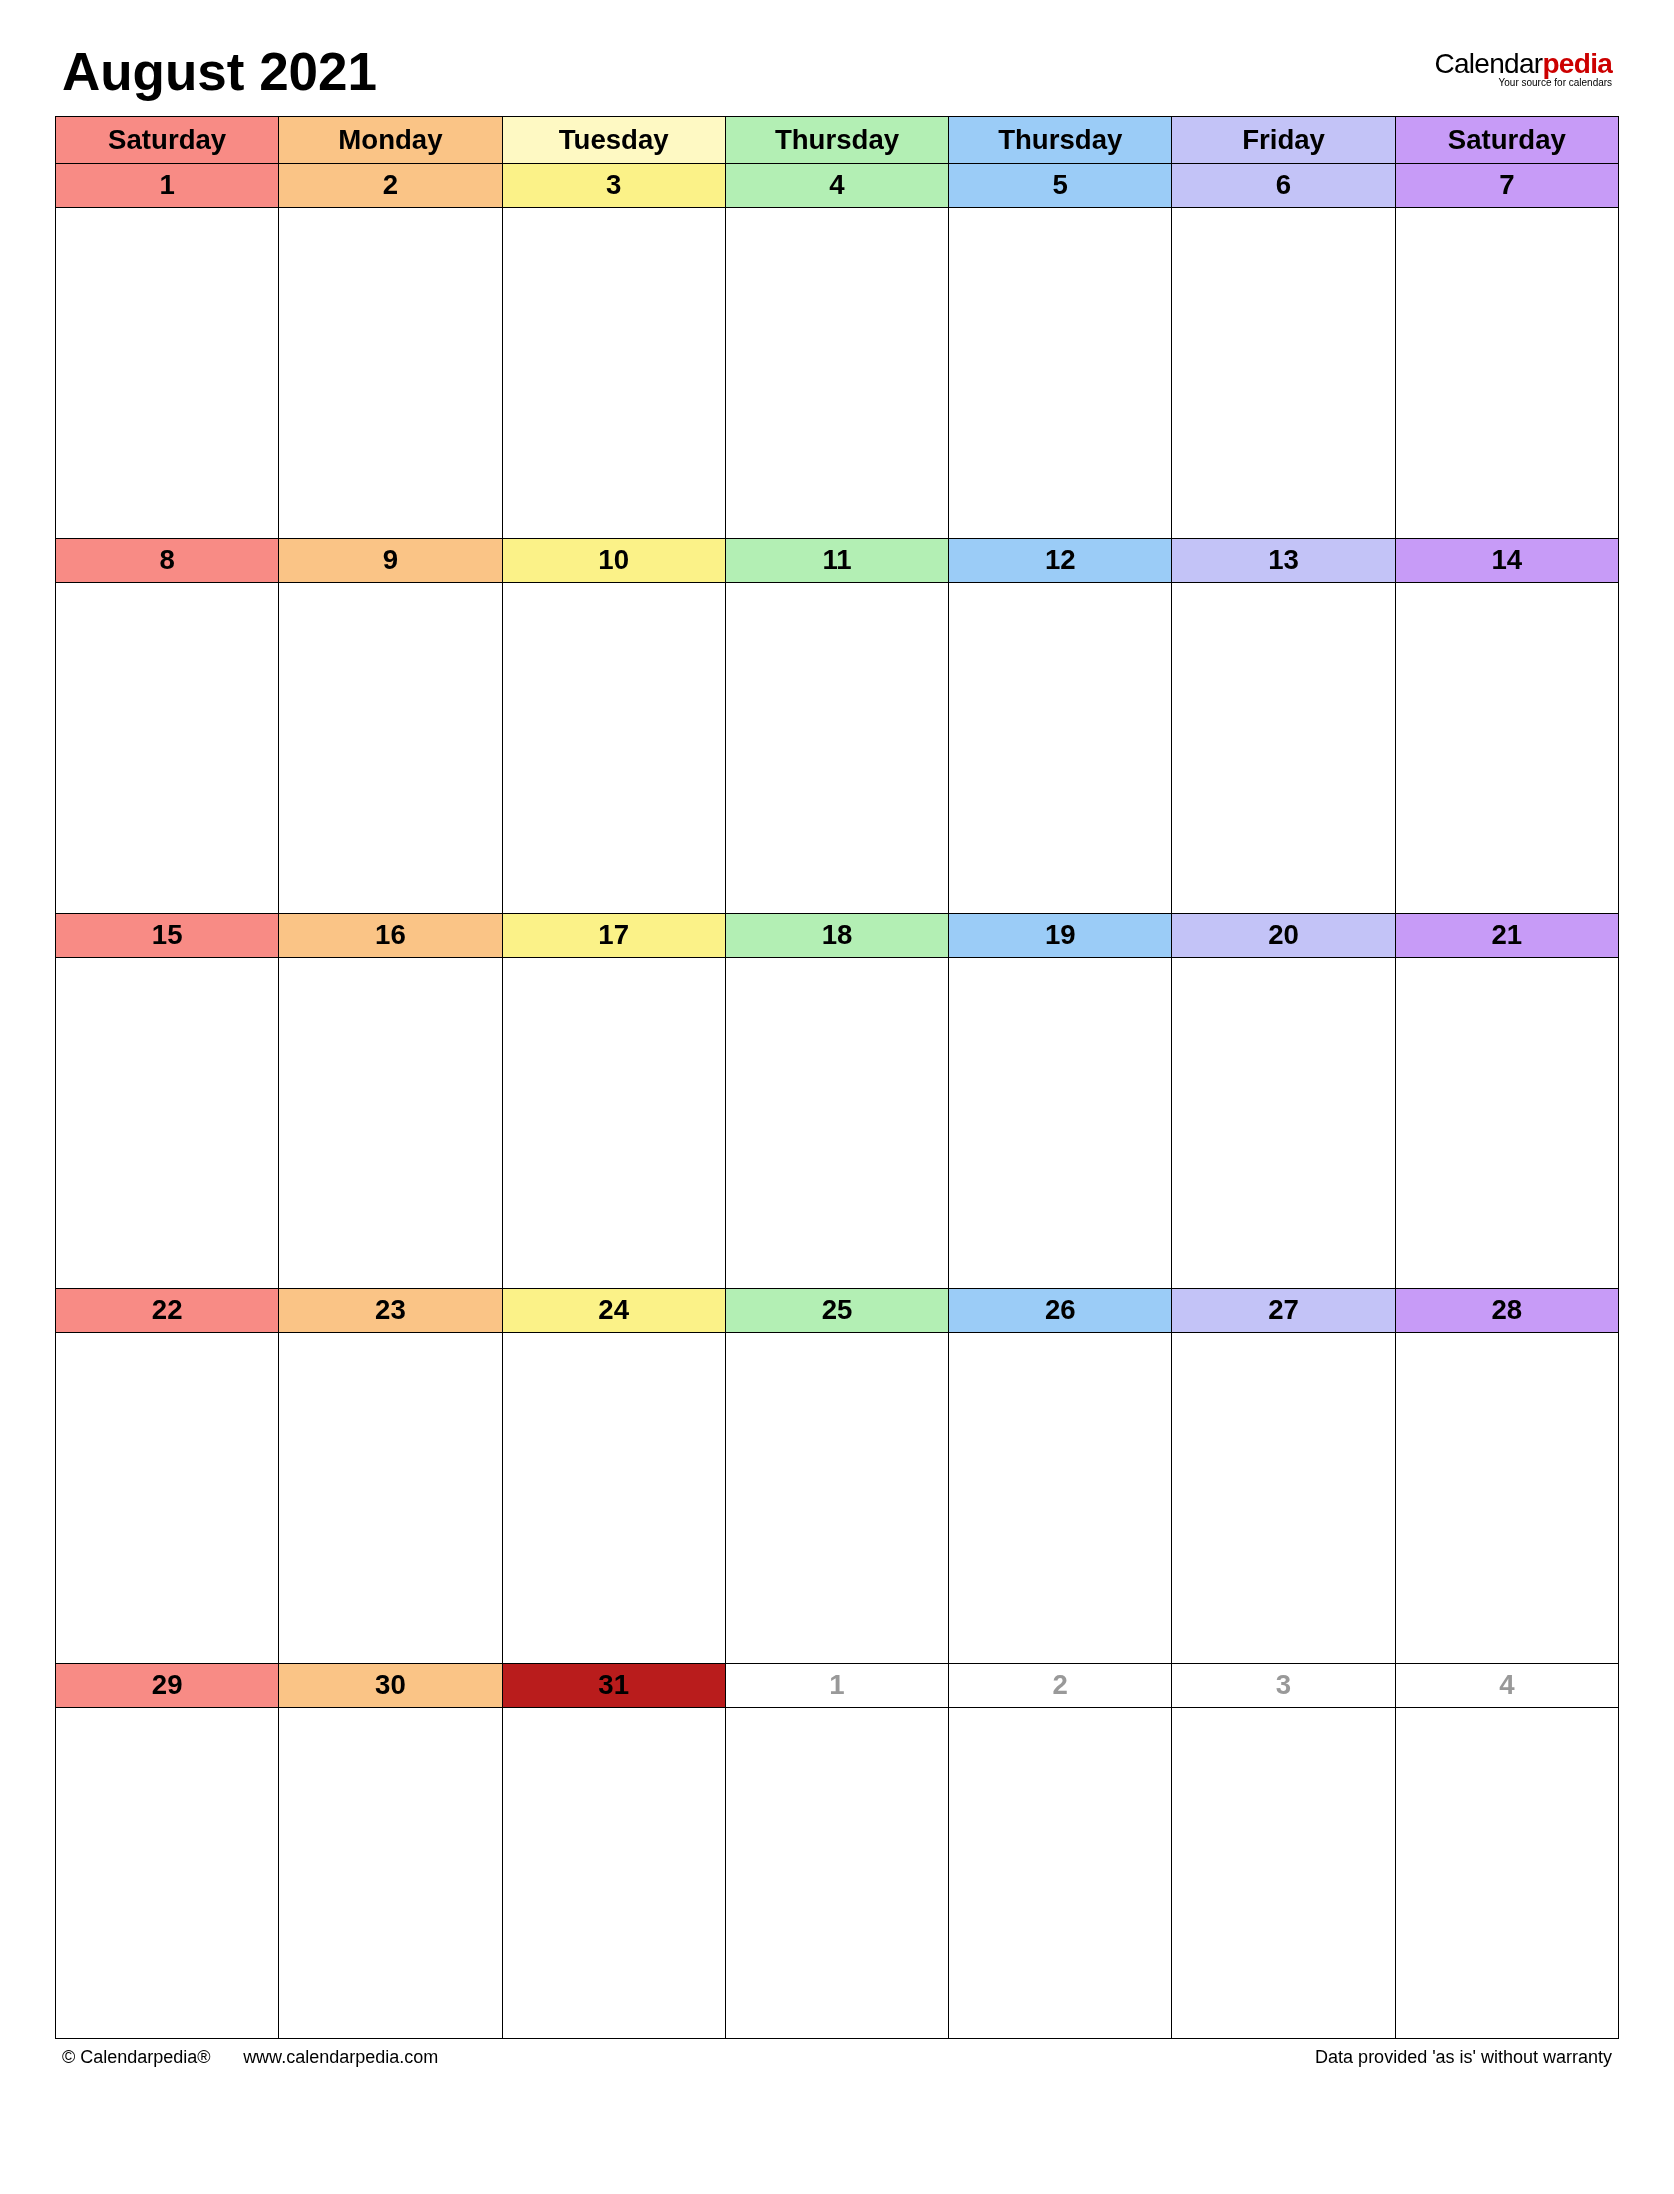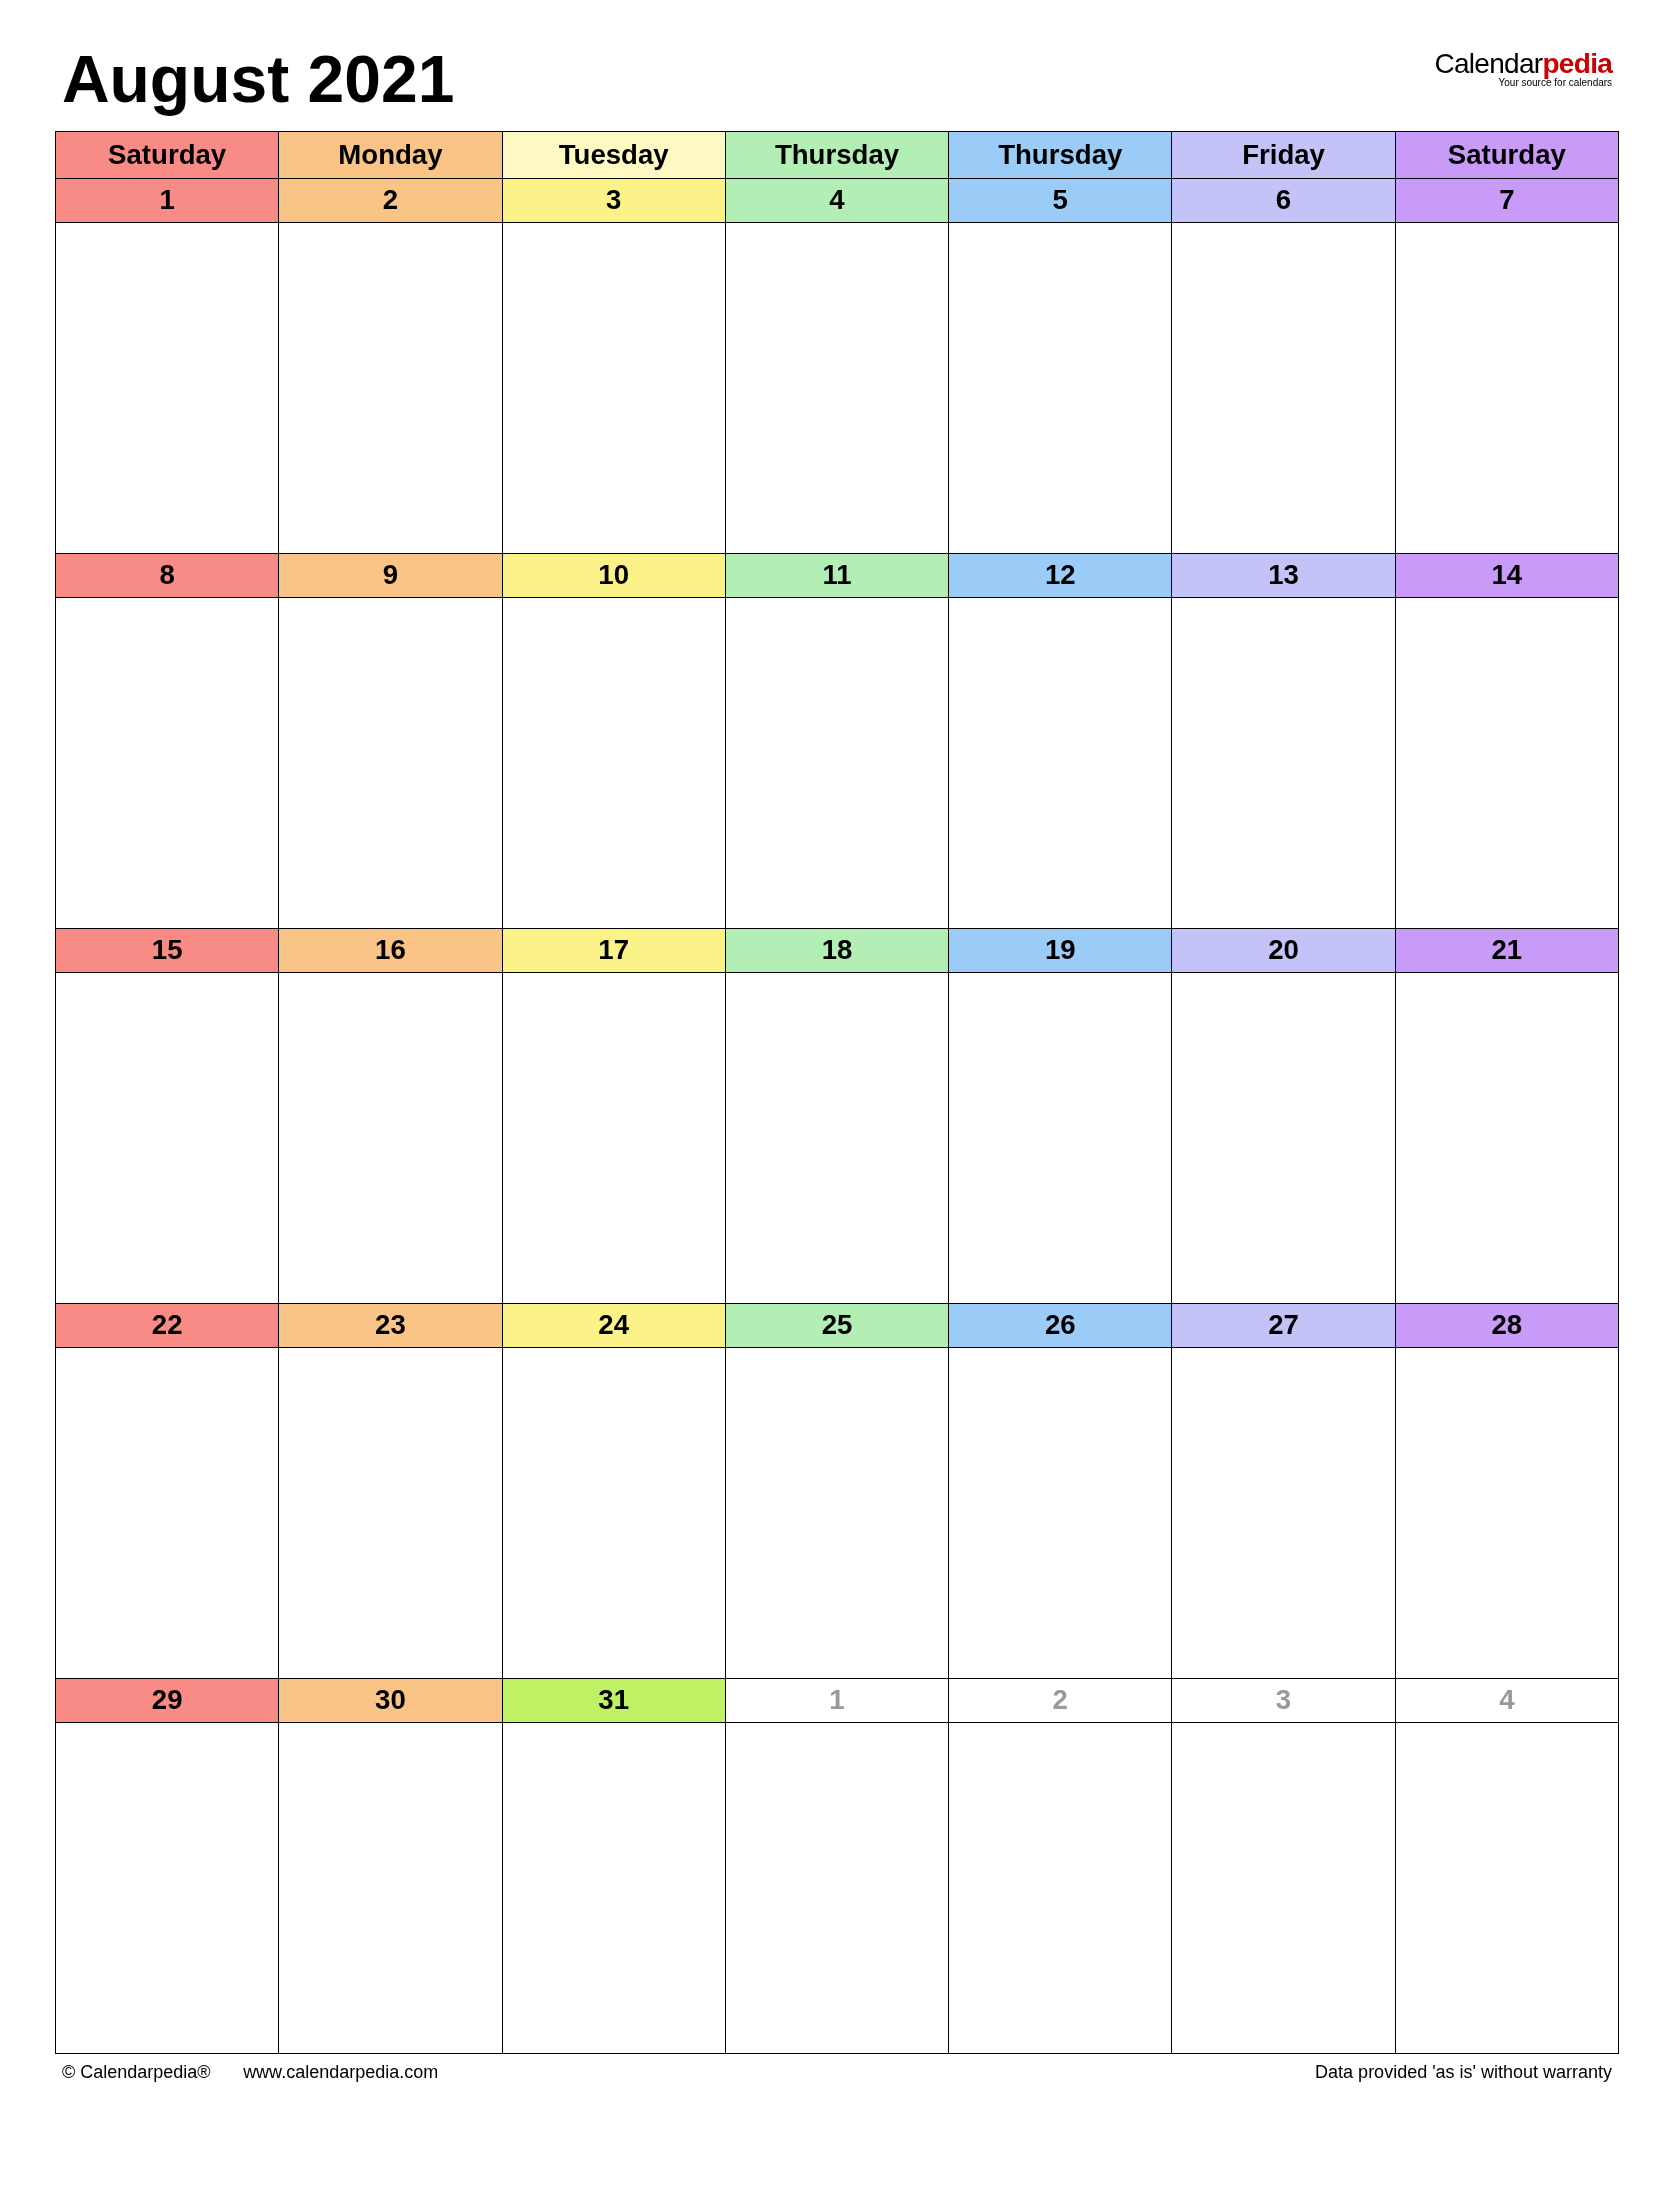--- a/index.html
+++ b/index.html
@@ -12,21 +12,21 @@
     position: relative;
   }
   .header {
     display: flex;
     justify-content: space-between;
     align-items: flex-start;
     margin-bottom: 13.8px;
     padding: 0 6.9px;
   }
   .title {
-    font-size: 66px;
+    font-size: 53px;
     font-weight: bold;
     color: #000;
   }
   .brand {
     text-align: right;
     padding-top: 6.9px;
   }
   .brand-name {
     font-size: 28px;
     font-weight: normal;
@@ -167,21 +167,21 @@
         <td class="body"></td>
         <td class="body"></td>
         <td class="body"></td>
         <td class="body"></td>
         <td class="body"></td>
         <td class="body"></td>
       </tr>
       <tr>
         <td class="num" style="background: rgb(248, 139, 133);">29</td>
         <td class="num" style="background: rgb(250, 196, 134);">30</td>
-        <td class="num" style="background: #bef264;">31</td>
+        <td class="num" style="background: #b91c1c;">31</td>
         <td class="num out">1</td>
         <td class="num out">2</td>
         <td class="num out">3</td>
         <td class="num out">4</td>
       </tr>
       <tr>
         <td class="body"></td>
         <td class="body"></td>
         <td class="body"></td>
         <td class="body"></td>

